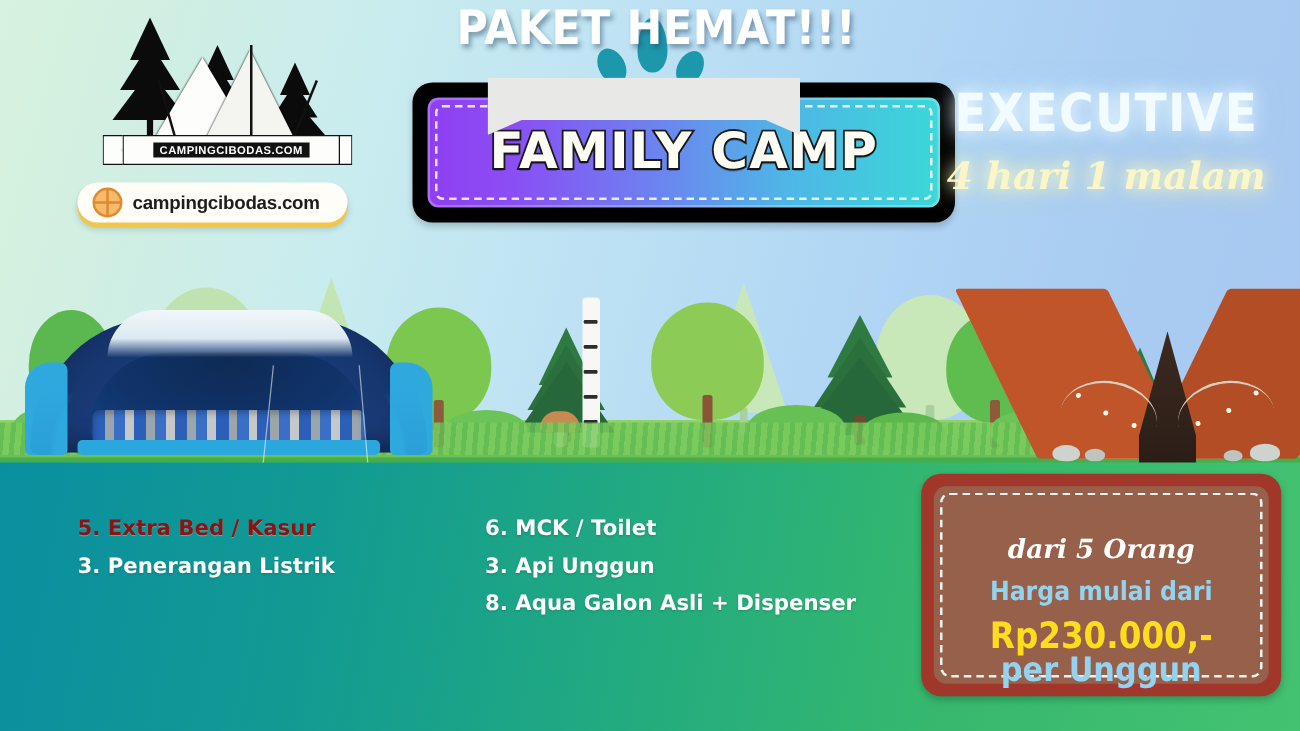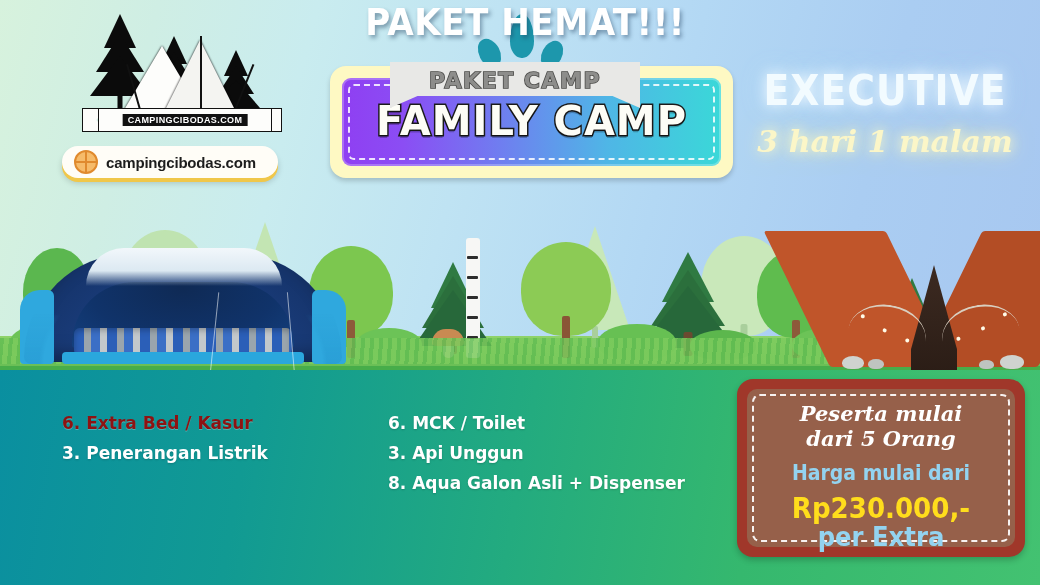--- a/index.html
+++ b/index.html
@@ -116,22 +116,22 @@
   .urltxt{font-size:15px;font-weight:700;color:#1d1d1d;letter-spacing:-.2px;}
 
   
   .splash{position:absolute;left:470px;top:14px;width:100px;height:62px;}
   .drop{position:absolute;background:#1d97ac;border-radius:50% 50% 50% 50%;}
   .drop.c{left:40px;top:0;width:24px;height:44px;border-radius:50% 50% 48% 48%/62% 62% 38% 38%;}
   .drop.l{left:9px;top:24px;width:21px;height:30px;border-radius:50%;transform:rotate(-28deg);}
   .drop.r{left:72px;top:26px;width:20px;height:29px;border-radius:50%;transform:rotate(28deg);}
 
   
-  .framebox{position:absolute;left:330px;top:66px;width:390px;height:112px;
-    background:#fef9c3;border-radius:16px;box-shadow:0 3px 5px rgba(0,0,0,.18);padding-left:13px;}
+  .framebox{position:absolute;left:330px;top:66px;width:434px;height:112px;
+    background:#000000;border-radius:16px;box-shadow:0 3px 5px rgba(0,0,0,.18);}
   .gradbox{position:absolute;left:12px;top:12px;right:12px;bottom:12px;border-radius:9px;
     background:linear-gradient(90deg,#8f3ff2 0%,#8b4df4 16%,#6f7ef0 42%,#4fb6e6 70%,#3ad8d8 100%);
     box-shadow:inset 0 0 0 2px rgba(255,255,255,.25);}
   .dashed{position:absolute;left:6px;top:6px;right:6px;bottom:6px;border:2px dashed rgba(255,255,255,.85);border-radius:6px;}
   .famtxt{position:absolute;left:0;right:0;top:50%;transform:translateY(-52%);text-align:center;
     font-family:"DejaVu Sans",sans-serif;font-weight:700;font-size:40px;letter-spacing:1px;color:#fdfdf6;
     -webkit-text-stroke:3px #1b1b1b;paint-order:stroke fill;text-shadow:0 3px 0 rgba(0,0,0,.25);white-space:nowrap;}
 
   .banner{position:absolute;left:390px;top:62px;width:250px;height:46px;background:#e8e8e6;
     clip-path:polygon(0 0,100% 0,100% 100%,89% 74%,11% 74%,0 100%);
@@ -342,48 +342,47 @@
       <span class="drop r"></span>
   </div>
 
   <div class="framebox">
     <div class="gradbox">
       <div class="dashed"></div>
       <div class="famtxt">FAMILY CAMP</div>
     </div>
   </div>
   <div class="banner"></div>
-  <div class="bannertxt">PAKET CAMP</div>
 
   <div class="hematwrap">
     <div class="hemat" style="position:static;">PAKET HEMAT!!!</div>
   </div>
 
   <div class="exec">EXECUTIVE</div>
-  <div class="execsub">3 hari 1 malam</div>
+  <div class="execsub">4 hari 1 malam</div>
 
   <div class="panel"></div>
 
   <div class="listA">
-    <div class="li hl">6. Extra Bed / Kasur</div>
+    <div class="li hl">5. Extra Bed / Kasur</div>
     <div class="li">3. Penerangan Listrik</div>
   </div>
 
   <div class="listB">
     <div class="li">6. MCK / Toilet</div>
     <div class="li">3. Api Unggun</div>
     <div class="li">8. Aqua Galon Asli + Dispenser</div>
   </div>
 
   <div class="pricebox">
     <div class="priceinner">
       <div class="pricedash"></div>
       <div class="p1">
-        <span>Peserta mulai</span><br>
+        <br>
         <span>dari 5 Orang</span>
       </div>
       <div class="p2">Harga mulai dari</div>
       <div class="p3">Rp230.000,-</div>
-      <div class="p4">per Extra</div>
+      <div class="p4">per Unggun</div>
     </div>
   </div>
 
 </div>
 
 </body></html>

